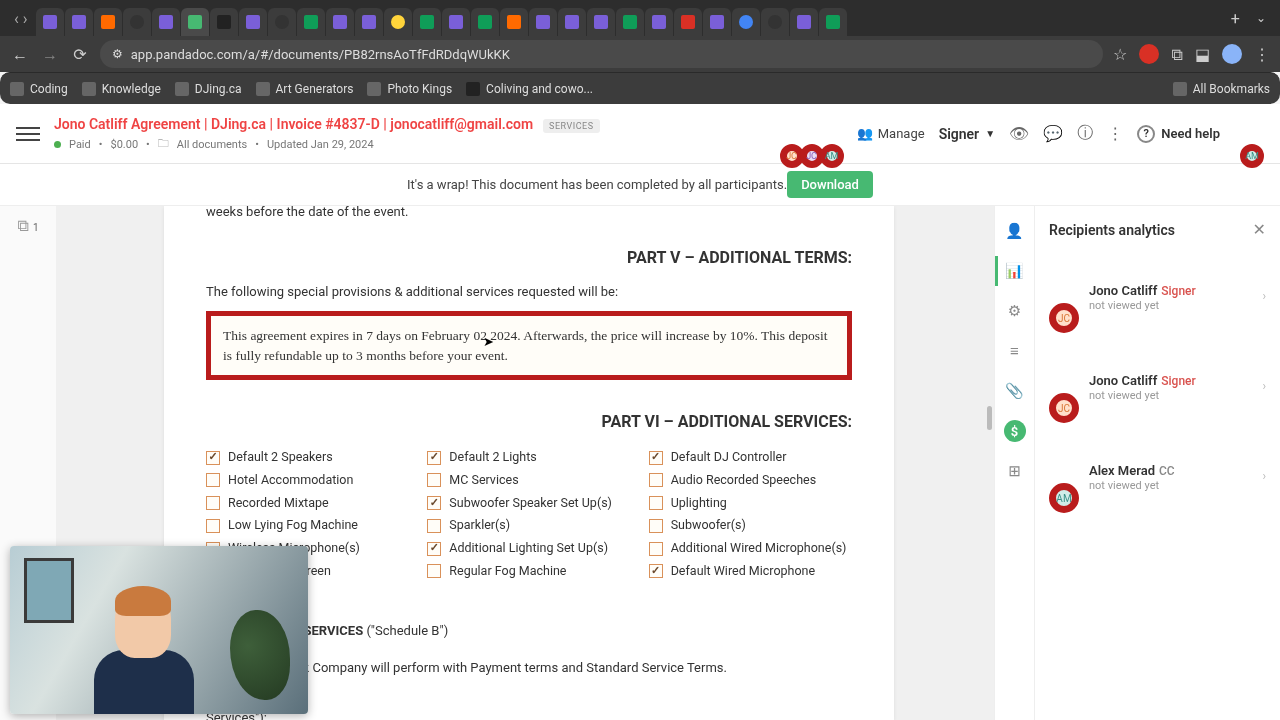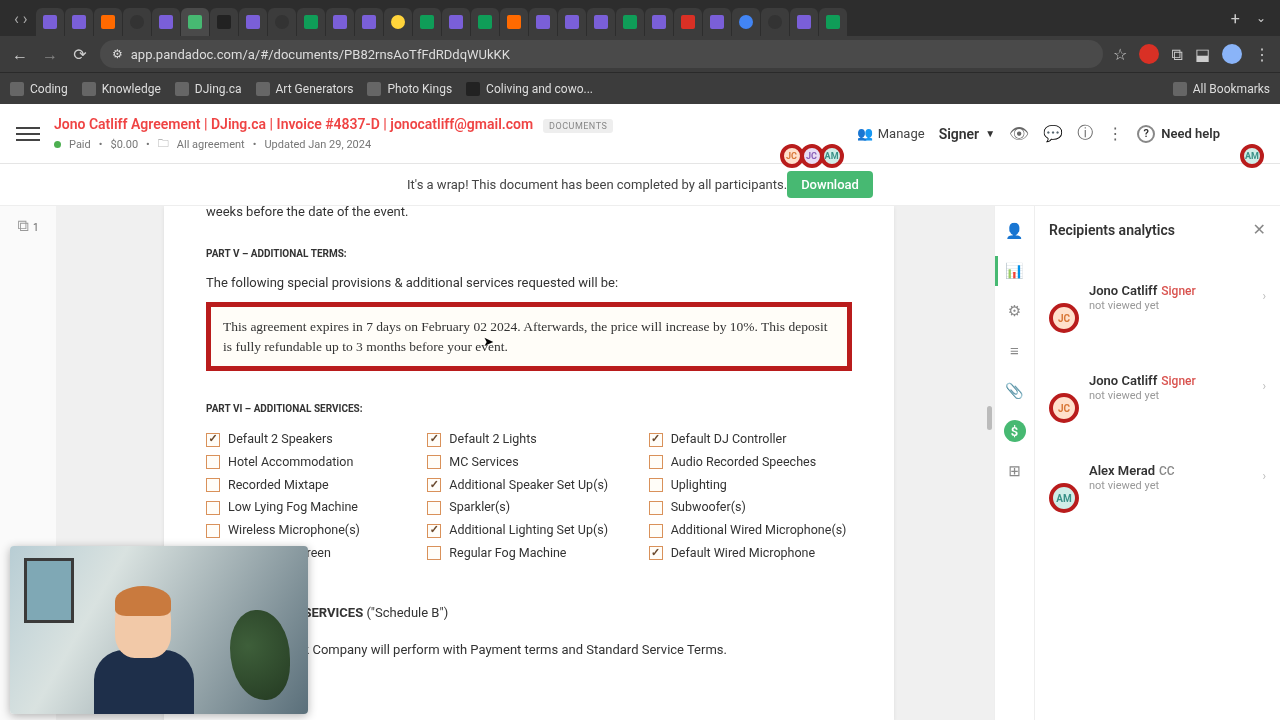--- a/index.html
+++ b/index.html
@@ -13,39 +13,39 @@
   .tab.active { background: #4a4a4a; }
   .tab-favicon { width: 14px; height: 14px; border-radius: 2px; display: inline-block; }
   .new-tab { color: #ccc; padding: 0 8px; font-size: 16px; }
   
   .url-bar-row { background: #3c3c3c; height: 36px; display: flex; align-items: center; padding: 0 10px; gap: 10px; }
   .nav-btn { color: #ccc; font-size: 16px; cursor: pointer; width: 20px; text-align: center; }
   .url-field { flex: 1; background: #4a4a4a; border-radius: 16px; height: 28px; display: flex; align-items: center; padding: 0 12px; color: #ddd; font-size: 13px; gap: 8px; }
   .url-icons-right { display: flex; gap: 12px; color: #ccc; align-items: center; }
   .url-icons-right .round { width: 20px; height: 20px; border-radius: 50%; background: #666; }
   
-  .bookmarks-bar { background: #3c3c3c; height: 32px; display: flex; align-items: center; padding: 4px 10px; gap: 14px; border-top: 1px solid #2a2a2a; }
+  .bookmarks-bar { background: #3c3c3c; height: 32px; display: flex; align-items: center; padding: 4px 10px; gap: 14px; border-top: 1px solid #2a2a2a; border-radius: 10px; }
   .bookmark { display: flex; align-items: center; gap: 6px; color: #ddd; font-size: 12px; cursor: pointer; }
   .bookmark-icon { width: 14px; height: 14px; border-radius: 2px; background: #666; }
   .bookmarks-right { margin-left: auto; }
   
   
   .app-header { background: #fff; height: 60px; display: flex; align-items: center; padding: 0 16px; border-bottom: 1px solid #e5e5e5; }
   .hamburger { width: 24px; cursor: pointer; margin-right: 14px; }
   .hamburger div { height: 2px; background: #444; margin: 4px 0; }
   .doc-title-block { flex: 1; }
   .doc-title { font-size: 14px; font-weight: 600; color: #ef4444; }
   .doc-pill { font-size: 9px; background: #eee; color: #888; padding: 2px 6px; border-radius: 3px; margin-left: 6px; letter-spacing: 0.5px; }
   .doc-meta { font-size: 11px; color: #777; display: flex; align-items: center; gap: 8px; margin-top: 2px; }
   .status-dot { width: 7px; height: 7px; border-radius: 50%; background: #4caf50; }
   .folder-icon { font-size: 11px; }
   
   .header-right { display: flex; align-items: center; gap: 14px; }
   .avatar-stack { display: flex; }
-  .avatar-sm { width: 24px; height: 24px; border-radius: 50%; font-size: 9px; font-weight: 700; display: flex; align-items: center; justify-content: center; margin-left: -4px; border: 4px solid #b91c1c; margin-top: 44px; }
+  .avatar-sm { width: 24px; height: 24px; border-radius: 50%; font-size: 9px; font-weight: 400; display: flex; align-items: center; justify-content: center; margin-left: -4px; border: 7px solid #b91c1c; margin-top: 44px; }
   .av-orange { background: #ffe0cc; color: #d97738; }
   .av-purple { background: #e8ddf5; color: #8a5fb8; }
   .av-teal { background: #d0ede8; color: #3a9188; }
   .manage-link { font-size: 13px; color: #444; cursor: pointer; display: flex; align-items: center; gap: 4px; }
   .actions-btn { font-size: 14px; font-weight: 600; color: #333; cursor: pointer; display: flex; align-items: center; gap: 6px; }
   .header-icon { color: #666; cursor: pointer; font-size: 16px; }
   .help-btn { display: flex; align-items: center; gap: 6px; font-size: 13px; font-weight: 600; color: #333; cursor: pointer; }
   .help-q { width: 18px; height: 18px; border-radius: 50%; border: 2px solid #888; display: flex; align-items: center; justify-content: center; font-size: 11px; }
   
   
@@ -53,21 +53,21 @@
   .download-btn { background: #47b972; color: #fff; border: none; padding: 6px 14px; border-radius: 4px; font-size: 13px; font-weight: 500; cursor: pointer; }
   
   
   .main { display: flex; height: calc(720px - 36px - 36px - 32px - 60px - 42px); }
   .left-rail { width: 56px; background: #fafafa; display: flex; flex-direction: column; align-items: center; padding-top: 10px; }
   .page-num { font-size: 10px; color: #666; margin-top: 2px; }
   
   .doc-canvas { flex: 1; background: #f0f0f0; display: flex; justify-content: center; overflow: hidden; position: relative; }
   .doc-page { width: 730px; background: #fff; padding: 0 42px 40px; font-size: 13px; color: #333; line-height: 1.5; box-shadow: 0 1px 4px rgba(0,0,0,0.08); margin-left: 8px; }
   .doc-page .cut-line { margin-top: -4px; color: #333; }
-  .part-heading { font-weight: 700; margin-top: 24px; margin-bottom: 12px; font-size: 10px; }
+  .part-heading { font-weight: 700; margin-top: 24px; margin-bottom: 12px; font-size: 16px; text-align: right; }
   .provisions-box { border: 5px solid #b91c1c; background: #fffdf8; padding: 10px 12px; margin-top: 10px; font-family: Georgia, serif; font-size: 13.5px; line-height: 1.45; }
   
   .services-grid { display: grid; grid-template-columns: repeat(3, 1fr); gap: 4px 18px; margin-top: 14px; }
   .chk-item { display: flex; align-items: center; gap: 8px; font-size: 12.5px; }
   .chk { width: 14px; height: 14px; border: 1.5px solid #d9915a; background: #fffdf8; display: flex; align-items: center; justify-content: center; }
   .chk.checked::after { content: "✓"; color: #6b4a2e; font-size: 11px; font-weight: 700; }
   
   .sched-heading { margin-top: 40px; font-size: 13px; }
   .sched-heading b { font-weight: 700; }
   .body-text { margin-top: 18px; font-size: 13px; }
@@ -251,30 +251,30 @@
 
 <div class="app-header">
   <div class="hamburger">
       <div></div>
       <div></div>
       <div></div>
     </div>
   <div class="doc-title-block">
     <div>
       <span class="doc-title">Jono Catliff Agreement | DJing.ca | Invoice #4837-D | jonocatliff@gmail.com</span>
-      <span class="doc-pill">DOCUMENTS</span>
+      <span class="doc-pill">SERVICES</span>
     </div>
     <div class="doc-meta">
       <span class="status-dot"></span>
       <span>Paid</span>
       <span>•</span>
       <span>$0.00</span>
       <span>•</span>
       <span class="folder-icon">🗀</span>
-      <span>All agreement</span>
+      <span>All documents</span>
       <span>•</span>
       <span>Updated Jan 29, 2024</span>
     </div>
   </div>
   <div class="header-right">
     <div class="avatar-stack">
       <div class="avatar-sm av-orange">JC</div>
       <div class="avatar-sm av-purple">JC</div>
       <div class="avatar-sm av-teal">AM</div>
     </div>
@@ -342,21 +342,21 @@
           <div class="chk-item">
             <span class="chk"></span>
             <span>Audio Recorded Speeches</span>
           </div>
           <div class="chk-item">
             <span class="chk"></span>
             <span>Recorded Mixtape</span>
           </div>
           <div class="chk-item">
             <span class="chk checked"></span>
-            <span>Additional Speaker Set Up(s)</span>
+            <span>Subwoofer Speaker Set Up(s)</span>
           </div>
           <div class="chk-item">
             <span class="chk"></span>
             <span>Uplighting</span>
           </div>
           <div class="chk-item">
             <span class="chk"></span>
             <span>Low Lying Fog Machine</span>
           </div>
           <div class="chk-item">

